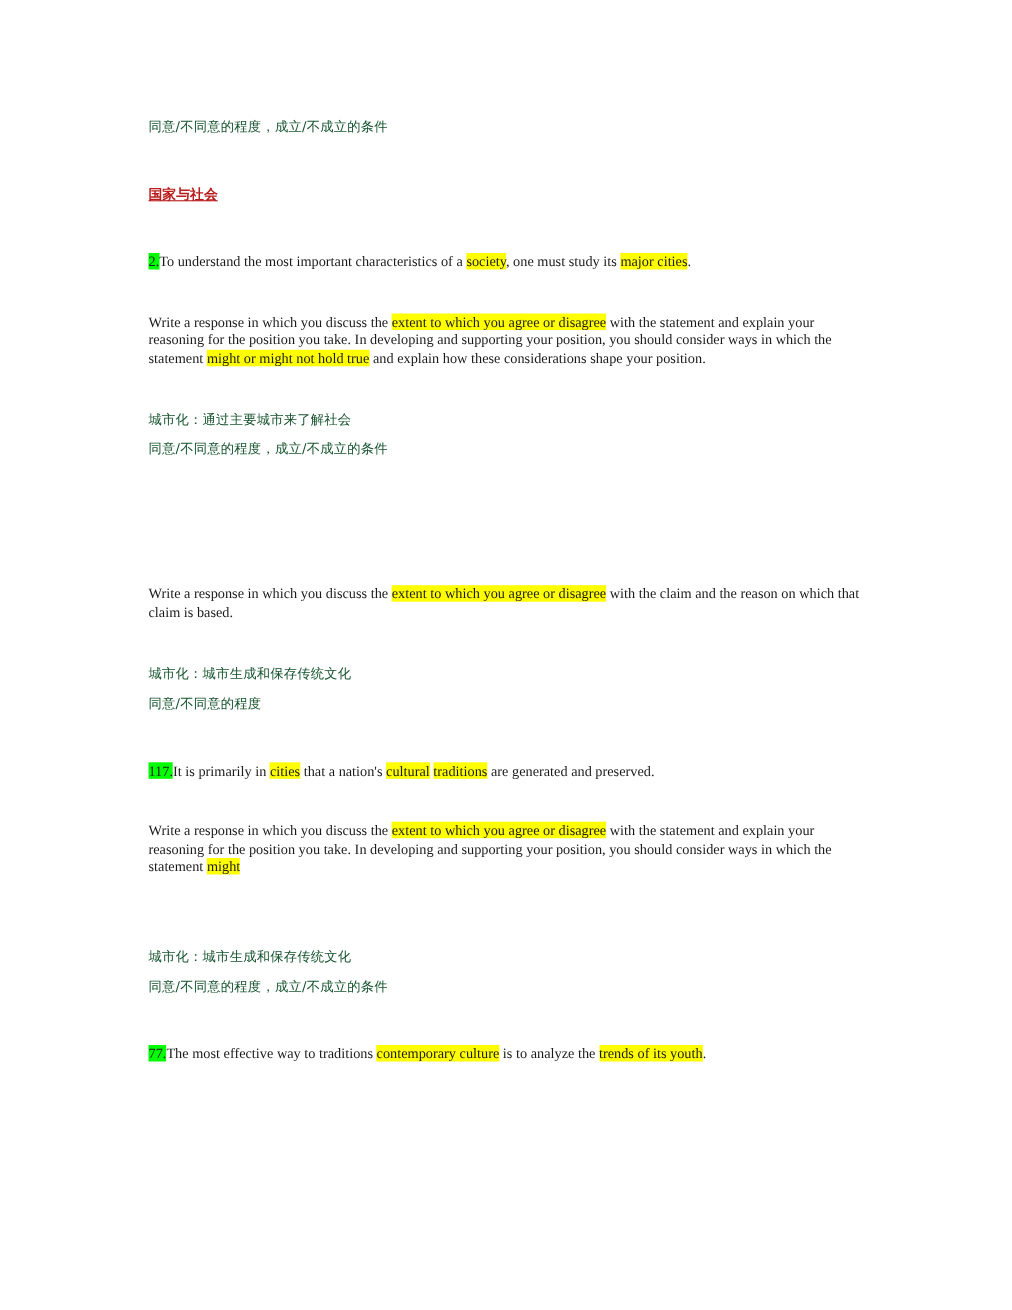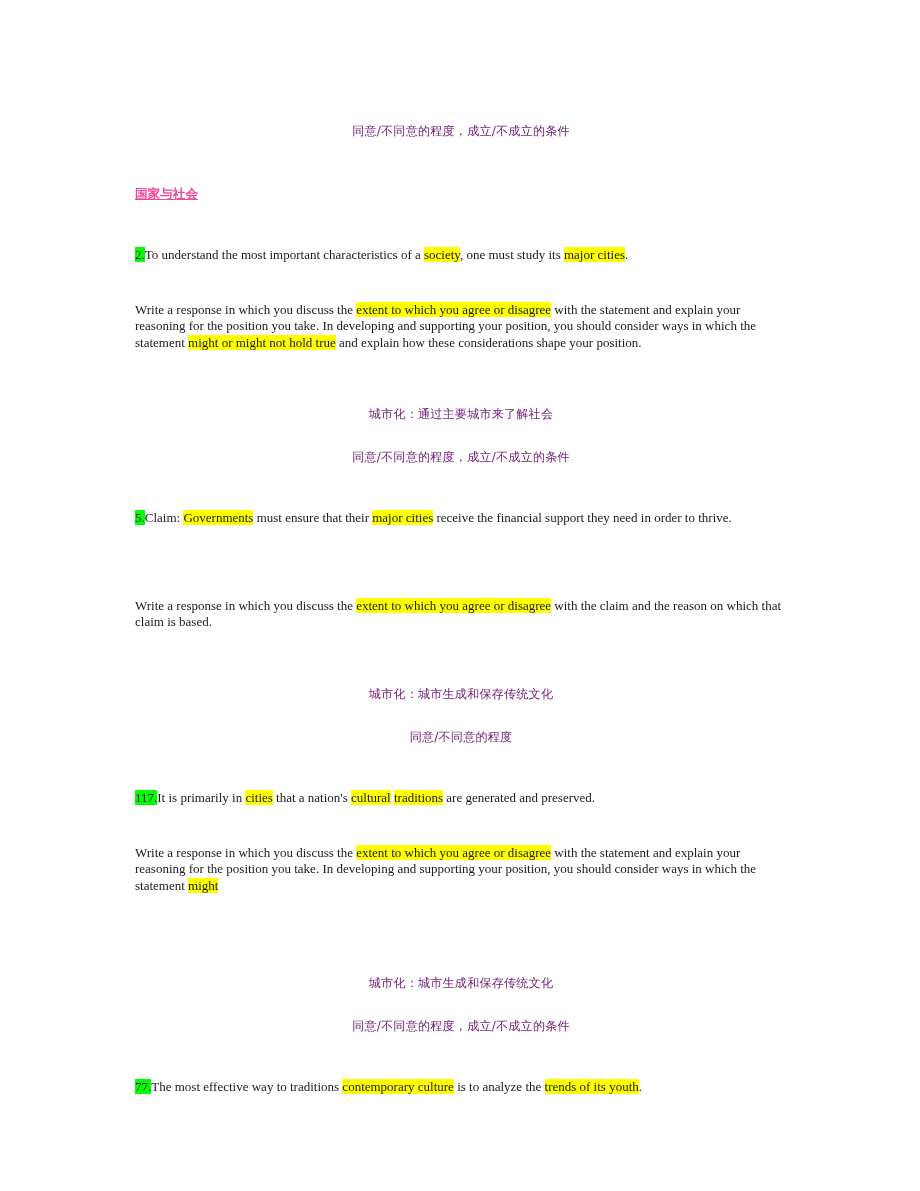--- a/index.html
+++ b/index.html
@@ -25,31 +25,30 @@
     left: 135px;
     top: 106px;
     width: 652px;
   }
 
   
   .cn-line {
     font-family: "DejaVu Sans", sans-serif;
     font-size: 12.1px;
     line-height: 1.5;
-    color: #701a75;
-    margin: 16px 0 0 0;
+    color: #14532d;
+    margin: 0 0 0 0;
     letter-spacing: 0.2px;
     white-space: nowrap;
-    text-align: center;
   }
   .cn-heading {
     font-family: "DejaVu Sans", sans-serif;
     font-size: 12.6px;
     font-weight: bold;
-    color: #ec4899;
+    color: #b91c1c;
     text-decoration: underline;
     margin: 0;
     display: inline-block;
     white-space: nowrap;
   }
   .en-para {
     font-family: "Liberation Serif", serif;
     font-size: 13px;
     line-height: 1.27;
     color: #1a1a1a;
@@ -96,21 +95,20 @@
     <p class="en-para"><span>Write a response in which you discuss the </span><span class="hl-yellow">extent to which you agree or disagree</span><span> with the statement and explain your reasoning for the position you take. In developing and supporting your position, you should consider ways in which the statement </span><span class="hl-yellow">might or might not hold true</span><span> and explain how these considerations shape your position.</span></p>
 
     <div class="gap-xl"></div>
 
     <div class="cn-line">城市化：通过主要城市来了解社会</div>
     <div class="gap-cn"></div>
     <div class="cn-line">同意/不同意的程度，成立/不成立的条件</div>
 
     <div class="gap-xxl"></div>
 
-    <p class="en-para"><span class="hl-green num">5.</span><span>Claim: </span><span class="hl-yellow">Governments</span><span> must ensure that their </span><span class="hl-yellow">major cities</span><span> receive the financial support they need in order to thrive.</span></p>
 
     <div class="gap-lg"></div>
 
 
     <div class="gap-xl"></div>
 
     <p class="en-para"><span>Write a response in which you discuss the </span><span class="hl-yellow">extent to which you agree or disagree</span><span> with the claim and the reason on which that claim is based.</span></p>
 
     <div class="gap-xl"></div>
 

